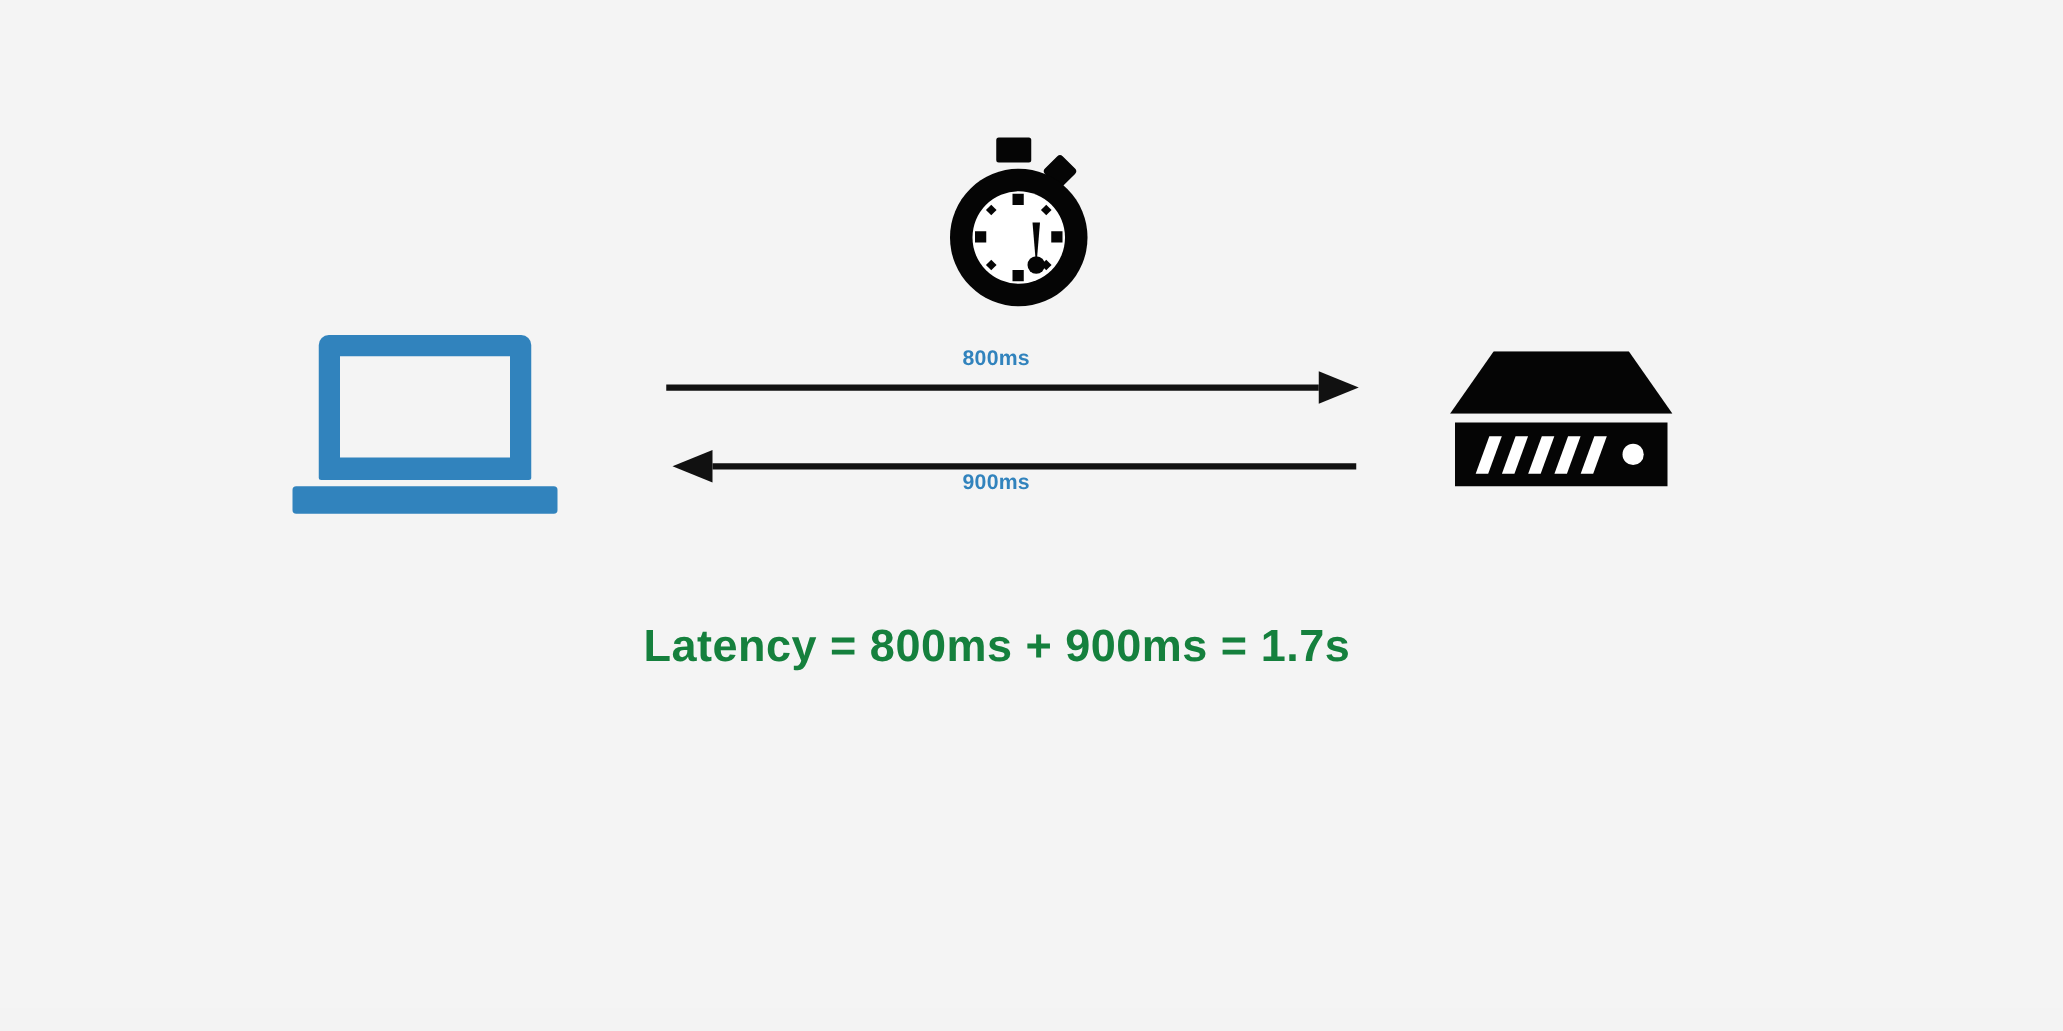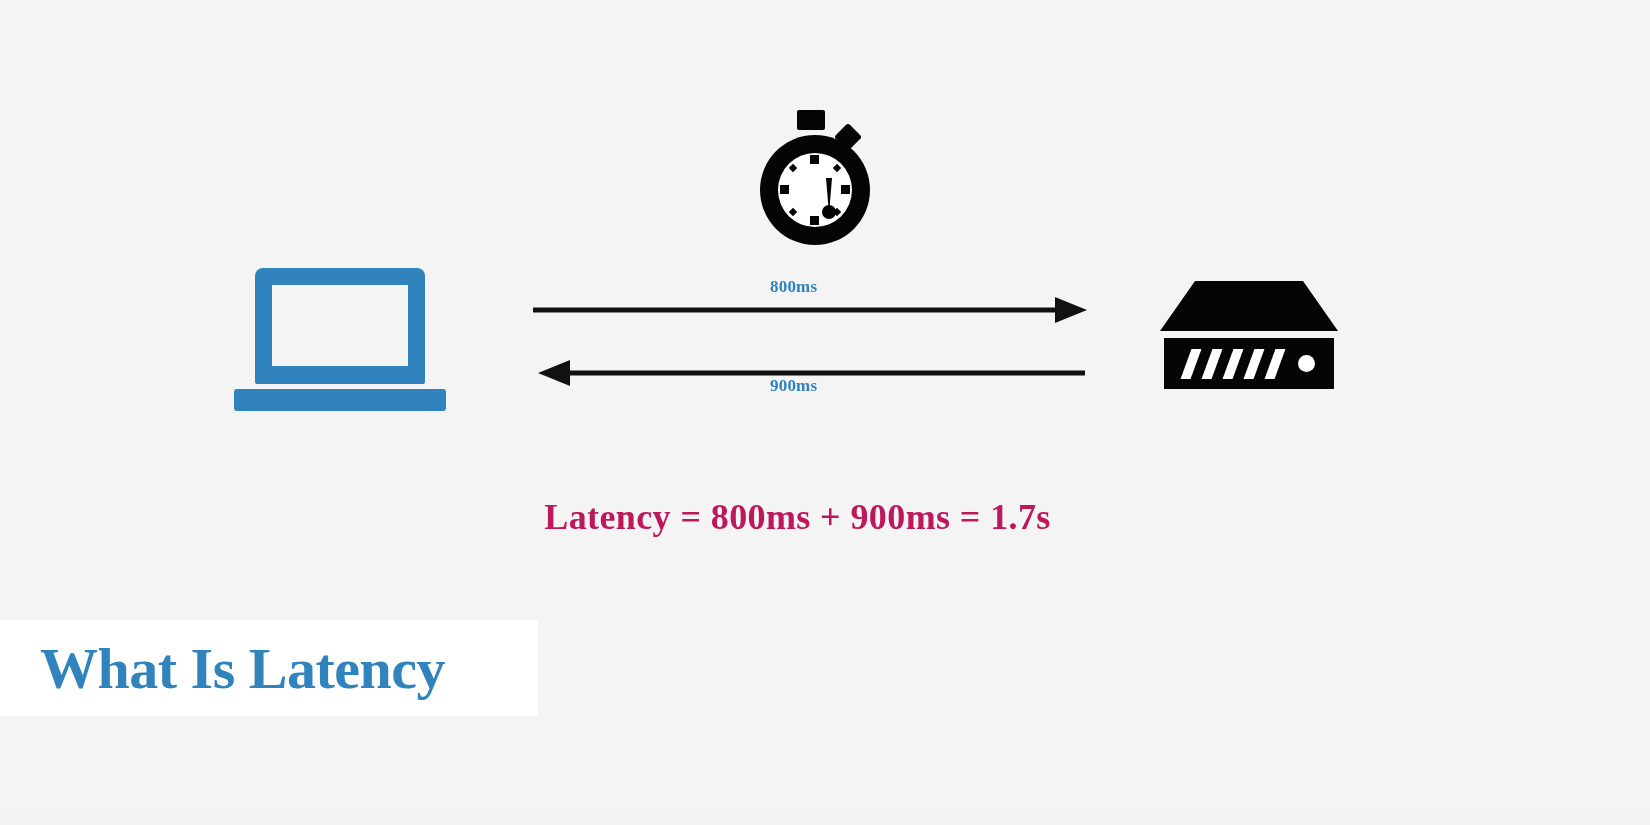--- a/index.html
+++ b/index.html
@@ -16,21 +16,20 @@
     position: relative;
   }
 
   #stage {
     position: absolute;
     left: 0;
     top: 0;
     width: 1650px;
     height: 807px;
     background: #f4f4f4;
-    font-family: Liberation Serif, serif;
   }
 
   
   .laptop {
     position: absolute;
     left: 234px;
     top: 268px;
     width: 212px;
     height: 145px;
   }
@@ -211,21 +210,21 @@
   .label-top { left: 245px; top: 12px; }
   .label-bottom { left: 245px; top: 111px; }
 
   
   .equation {
     position: absolute;
     left: 0;
     top: 496px;
     width: 1595px;
     text-align: center;
-    color: #be185d;
+    color: #15803d;
     font-weight: bold;
     font-size: 36px;
     letter-spacing: 0.4px;
     white-space: nowrap;
   }
 
   
   .title-band {
     position: absolute;
     left: 0;
@@ -301,17 +300,14 @@
 
       <line x1="45" y1="108" x2="560" y2="108" stroke="#111111" stroke-width="5"></line>
       <polygon points="45,95 13,108 45,121" fill="#111111"></polygon>
     </svg>
     <div class="arrow-label label-top">800ms</div>
     <div class="arrow-label label-bottom">900ms</div>
   </div>
 
   <div class="equation">Latency = 800ms + 900ms = 1.7s</div>
 
-  <div class="title-band">
-    <div class="title-text">What Is Latency</div>
-  </div>
 
 </div>
 
 </body></html>

